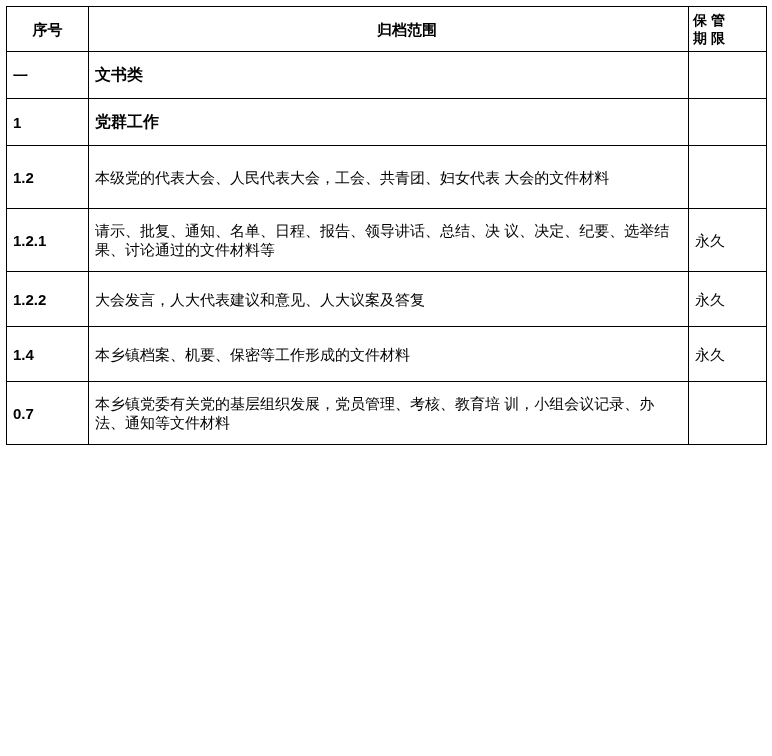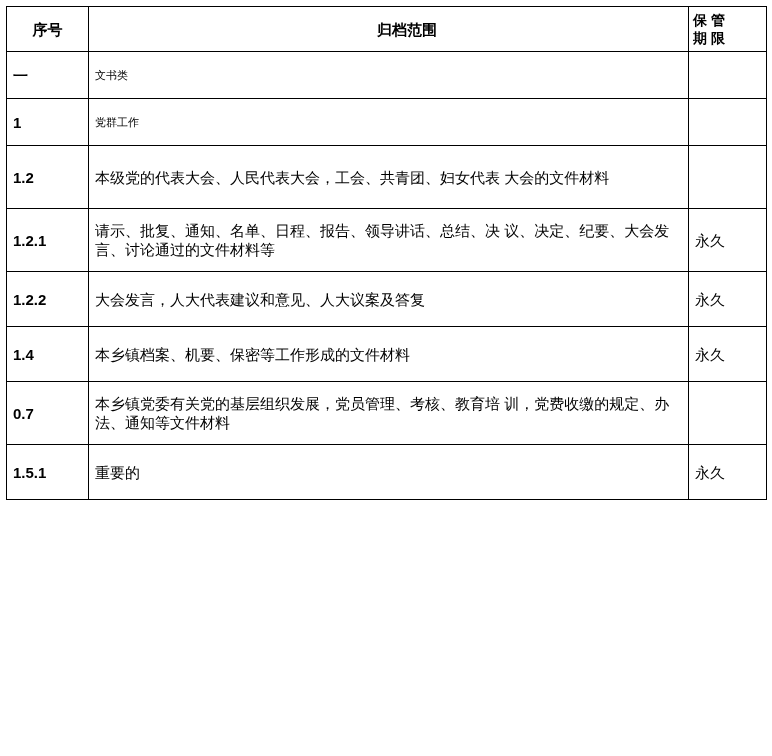--- a/index.html
+++ b/index.html
@@ -72,22 +72,22 @@
   .scope-cell {
     text-align: left;
     padding-left: 10px;
   }
   .term-cell {
     text-align: left;
     padding-left: 6px;
     white-space: nowrap;
   }
   .bold-row .scope-cell {
-    font-weight: normal;
-    font-size: 11px;
+    font-weight: bold;
+    font-size: 16px;
     margin-left: 23px;
   }
   .bold-row .no-cell {
     font-weight: bold;
   }
   .term-bold { font-weight: bold; }
 
   .two-line {
     line-height: 1.32;
   }
@@ -129,45 +129,40 @@
 
 
       <tr class="row-tall">
         <td class="no-cell">1.2</td>
         <td class="scope-cell two-line">本级党的代表大会、人民代表大会，工会、共青团、妇女代表 大会的文件材料</td>
         <td class="term-cell"></td>
       </tr>
 
       <tr class="row-tall">
         <td class="no-cell">1.2.1</td>
-        <td class="scope-cell two-line">请示、批复、通知、名单、日程、报告、领导讲话、总结、决 议、决定、纪要、大会发言、讨论通过的文件材料等</td>
+        <td class="scope-cell two-line">请示、批复、通知、名单、日程、报告、领导讲话、总结、决 议、决定、纪要、选举结果、讨论通过的文件材料等</td>
         <td class="term-cell">永久</td>
       </tr>
 
       <tr class="row-mid">
         <td class="no-cell">1.2.2</td>
         <td class="scope-cell">大会发言，人大代表建议和意见、人大议案及答复</td>
         <td class="term-cell">永久</td>
       </tr>
 
 
 
       <tr class="row-mid">
         <td class="no-cell">1.4</td>
         <td class="scope-cell">本乡镇档案、机要、保密等工作形成的文件材料</td>
         <td class="term-cell">永久</td>
       </tr>
 
       <tr class="row-tall">
         <td class="no-cell">0.7</td>
-        <td class="scope-cell two-line">本乡镇党委有关党的基层组织发展，党员管理、考核、教育培 训，党费收缴的规定、办法、通知等文件材料</td>
+        <td class="scope-cell two-line">本乡镇党委有关党的基层组织发展，党员管理、考核、教育培 训，小组会议记录、办法、通知等文件材料</td>
         <td class="term-cell"></td>
       </tr>
 
-      <tr class="row-mid">
-        <td class="no-cell">1.5.1</td>
-        <td class="scope-cell">重要的</td>
-        <td class="term-cell">永久</td>
-      </tr>
 
     </tbody>
   </table>
 </div>
 
 </body></html>

